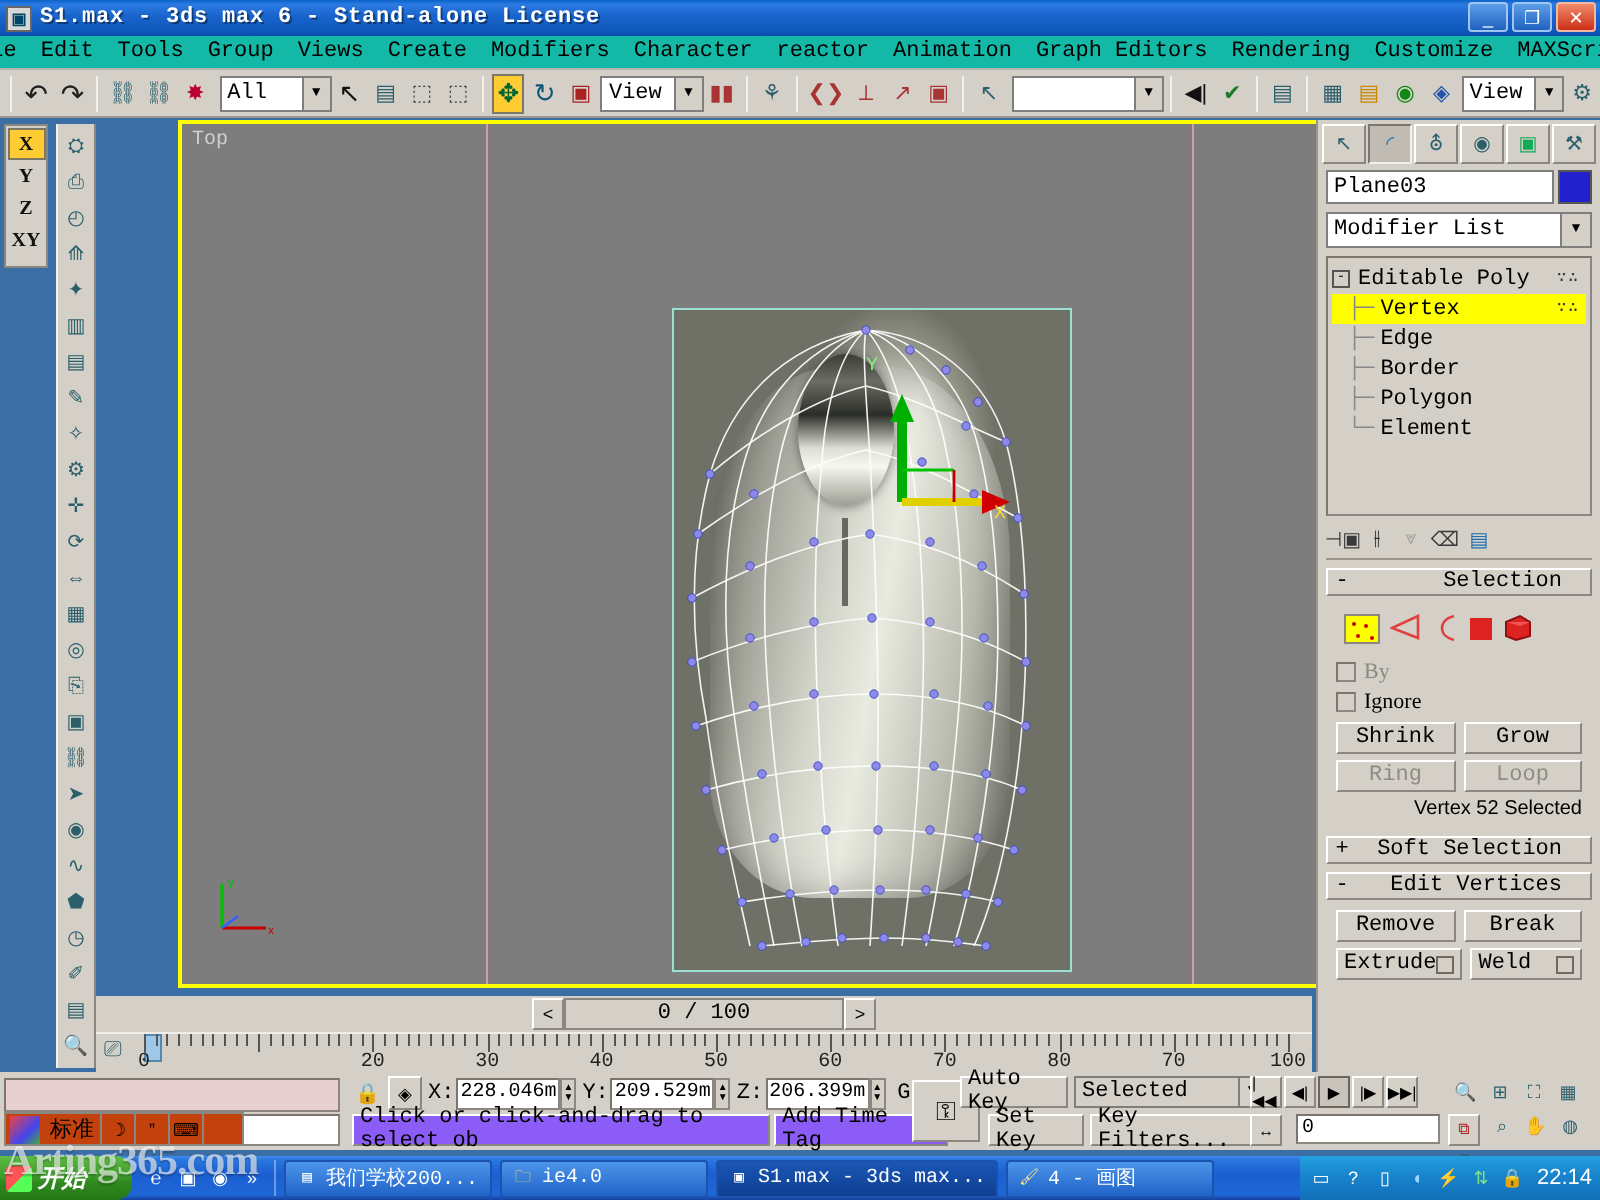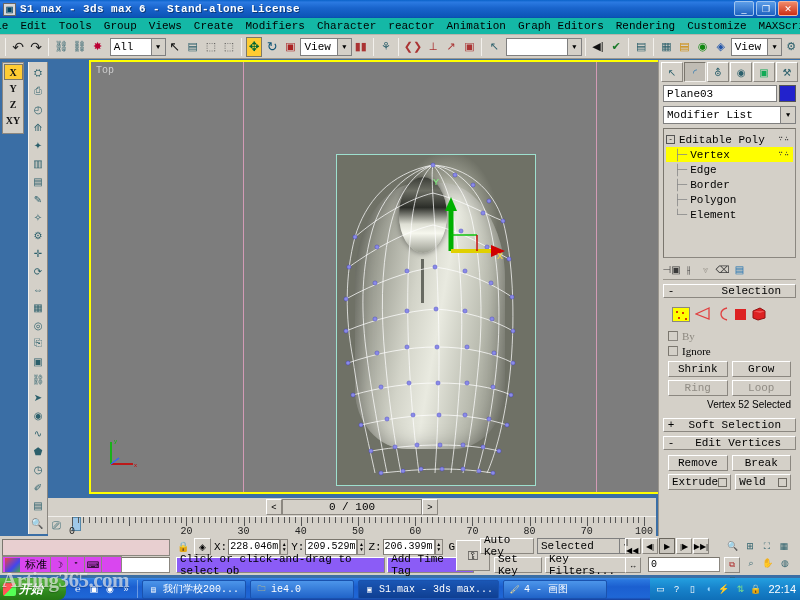--- a/index.html
+++ b/index.html
@@ -308,21 +308,21 @@
   .framefld {
     position:absolute; left:648px; top:557px; width:72px; height:15px;
     background:#fff; border:1px solid #8b8780; border-top-color:#7a766e; border-left-color:#7a766e;
     font-family:"Liberation Mono",monospace; font-size:10px;
     display:flex; align-items:center; padding-left:2px;
   }
 
   
   .imebar {
     position:absolute; left:2px; top:556px; height:17px; width:120px;
-    background:#d946ef; border:1px solid #8b8780; display:flex; align-items:center;
+    background:#c2410c; border:1px solid #8b8780; display:flex; align-items:center;
     z-index:6;
   }
   .ime-logo { width:15px; height:14px; background:linear-gradient(135deg,#e44,#44e 60%,#4a4);
               margin:0 2px; }
   .ime-txt { font-size:11px; font-family:"Liberation Sans",sans-serif; padding:0 3px;
              border-right:1px solid #8b8780; }
   .ime-btn { width:17px; height:15px; display:flex; align-items:center; justify-content:center;
              font-size:9px; border-right:1px solid #8b8780; }
 
   

